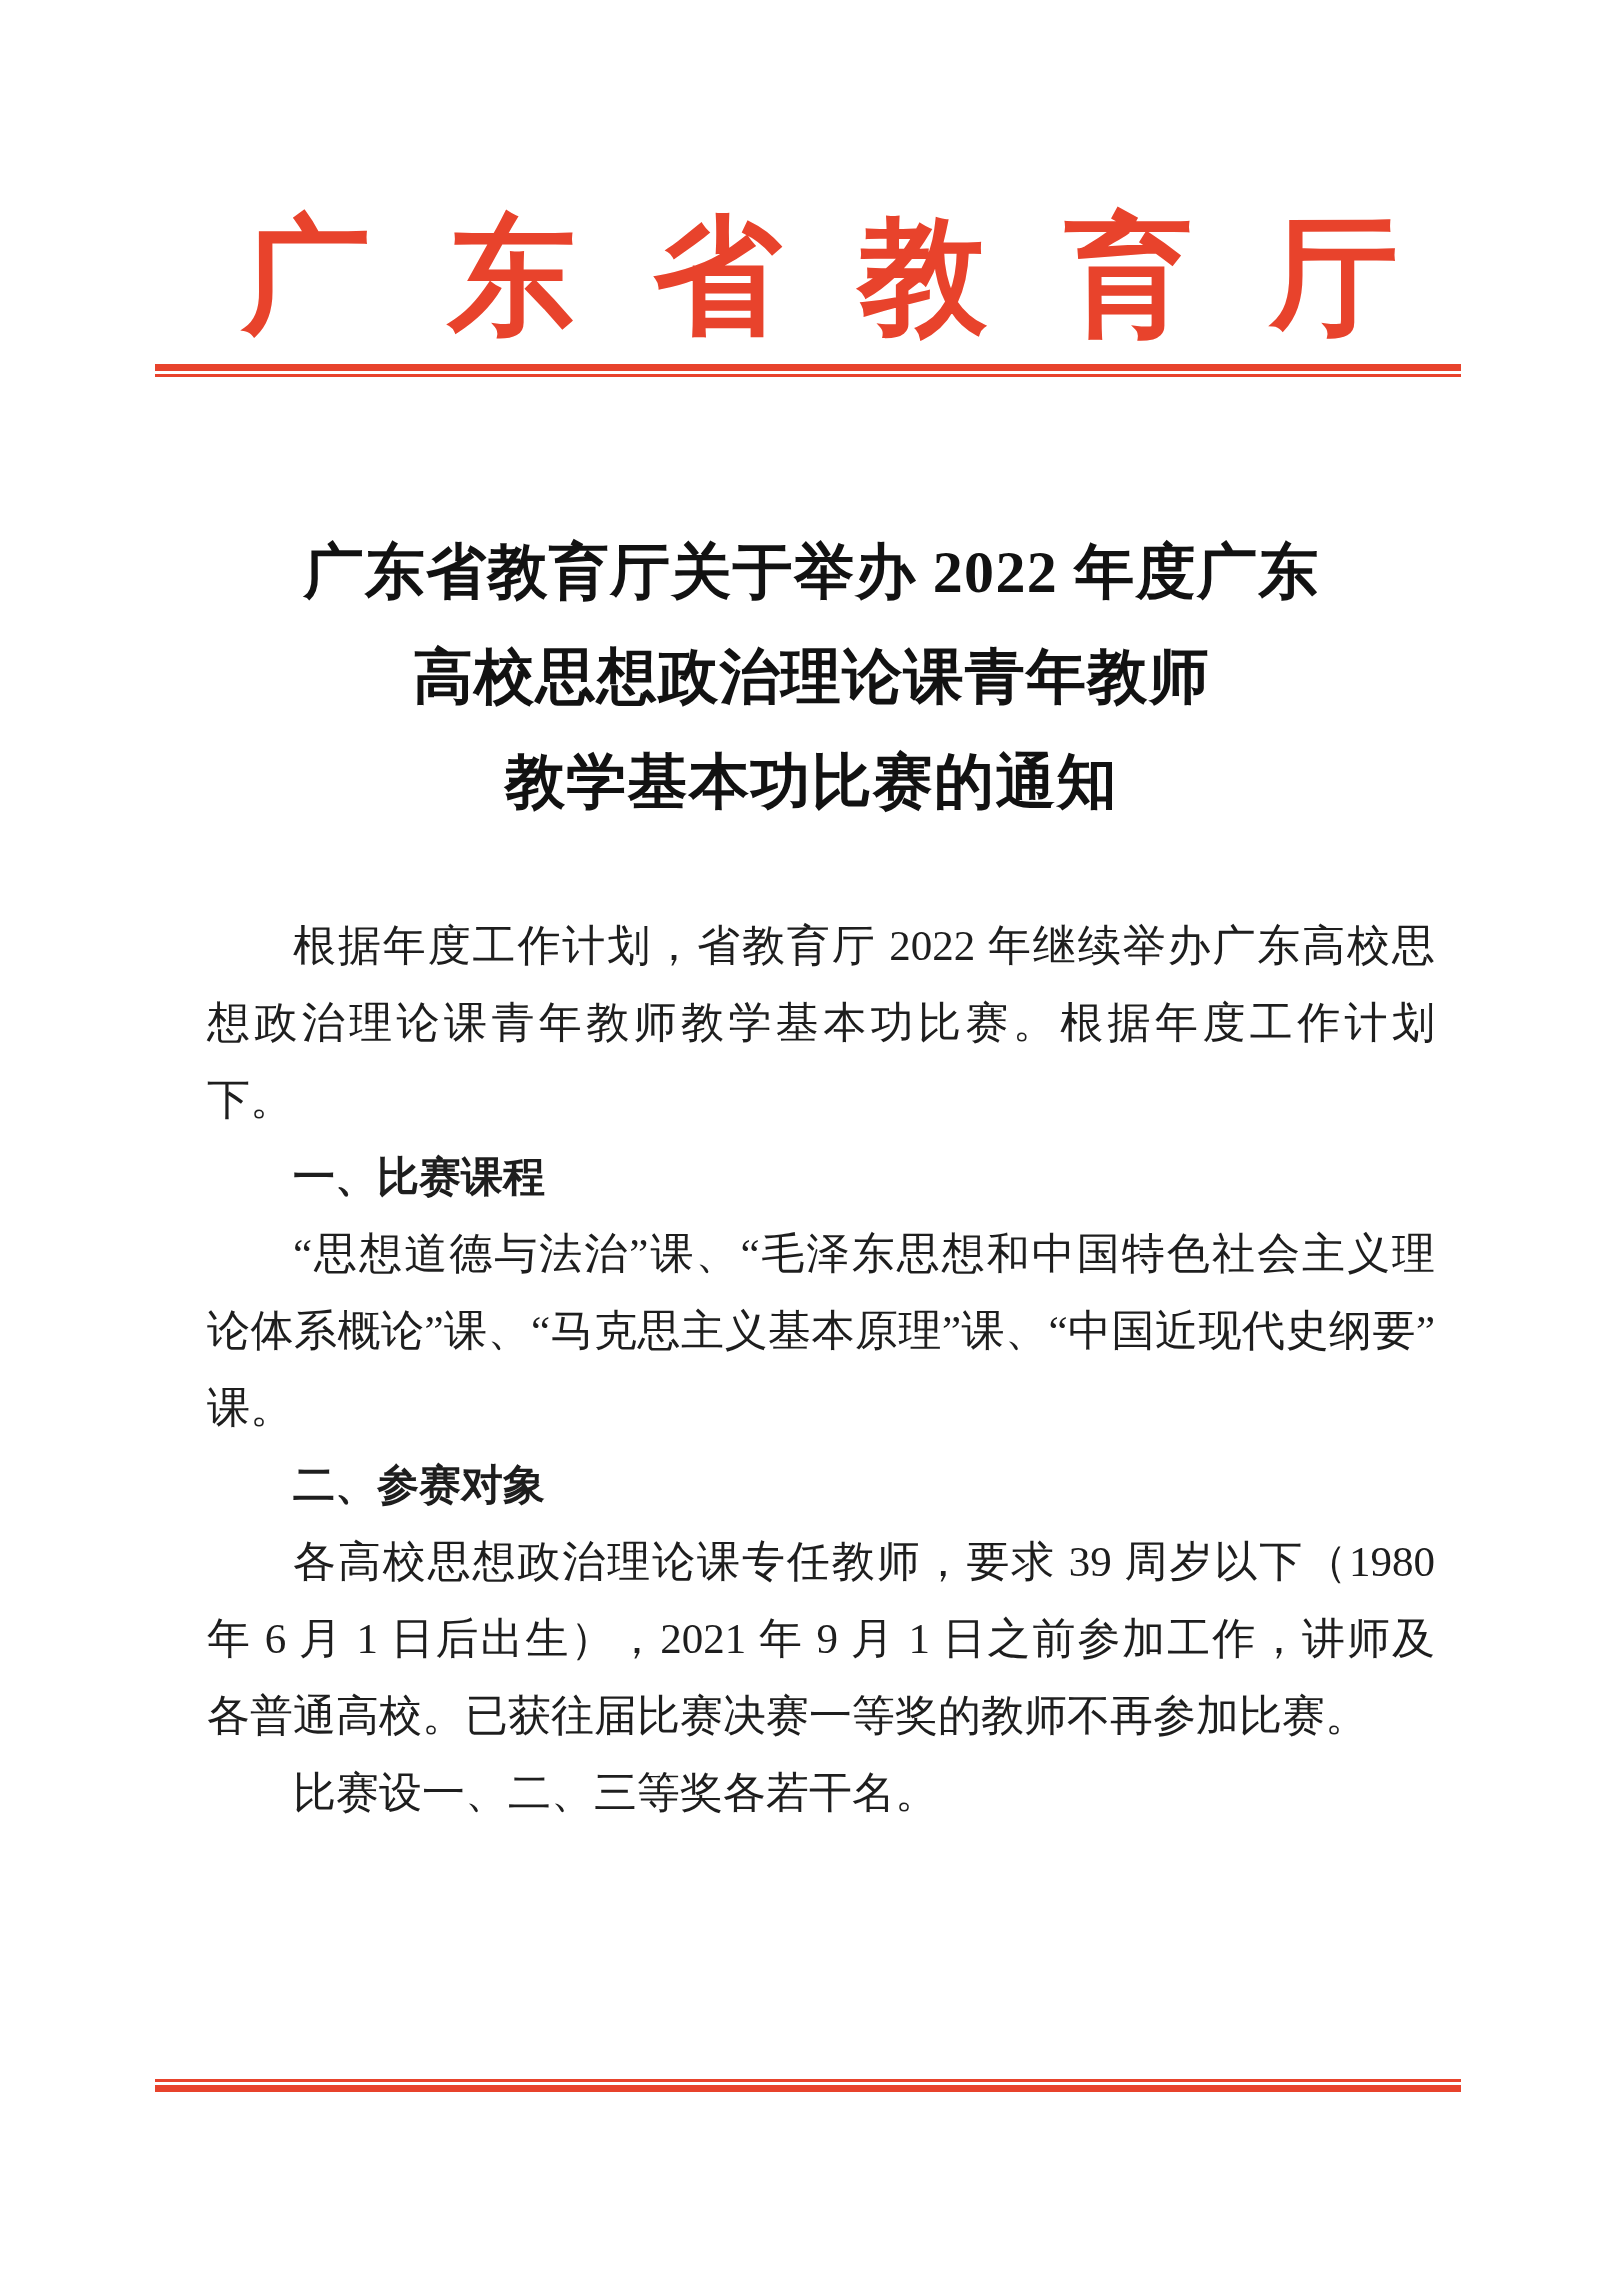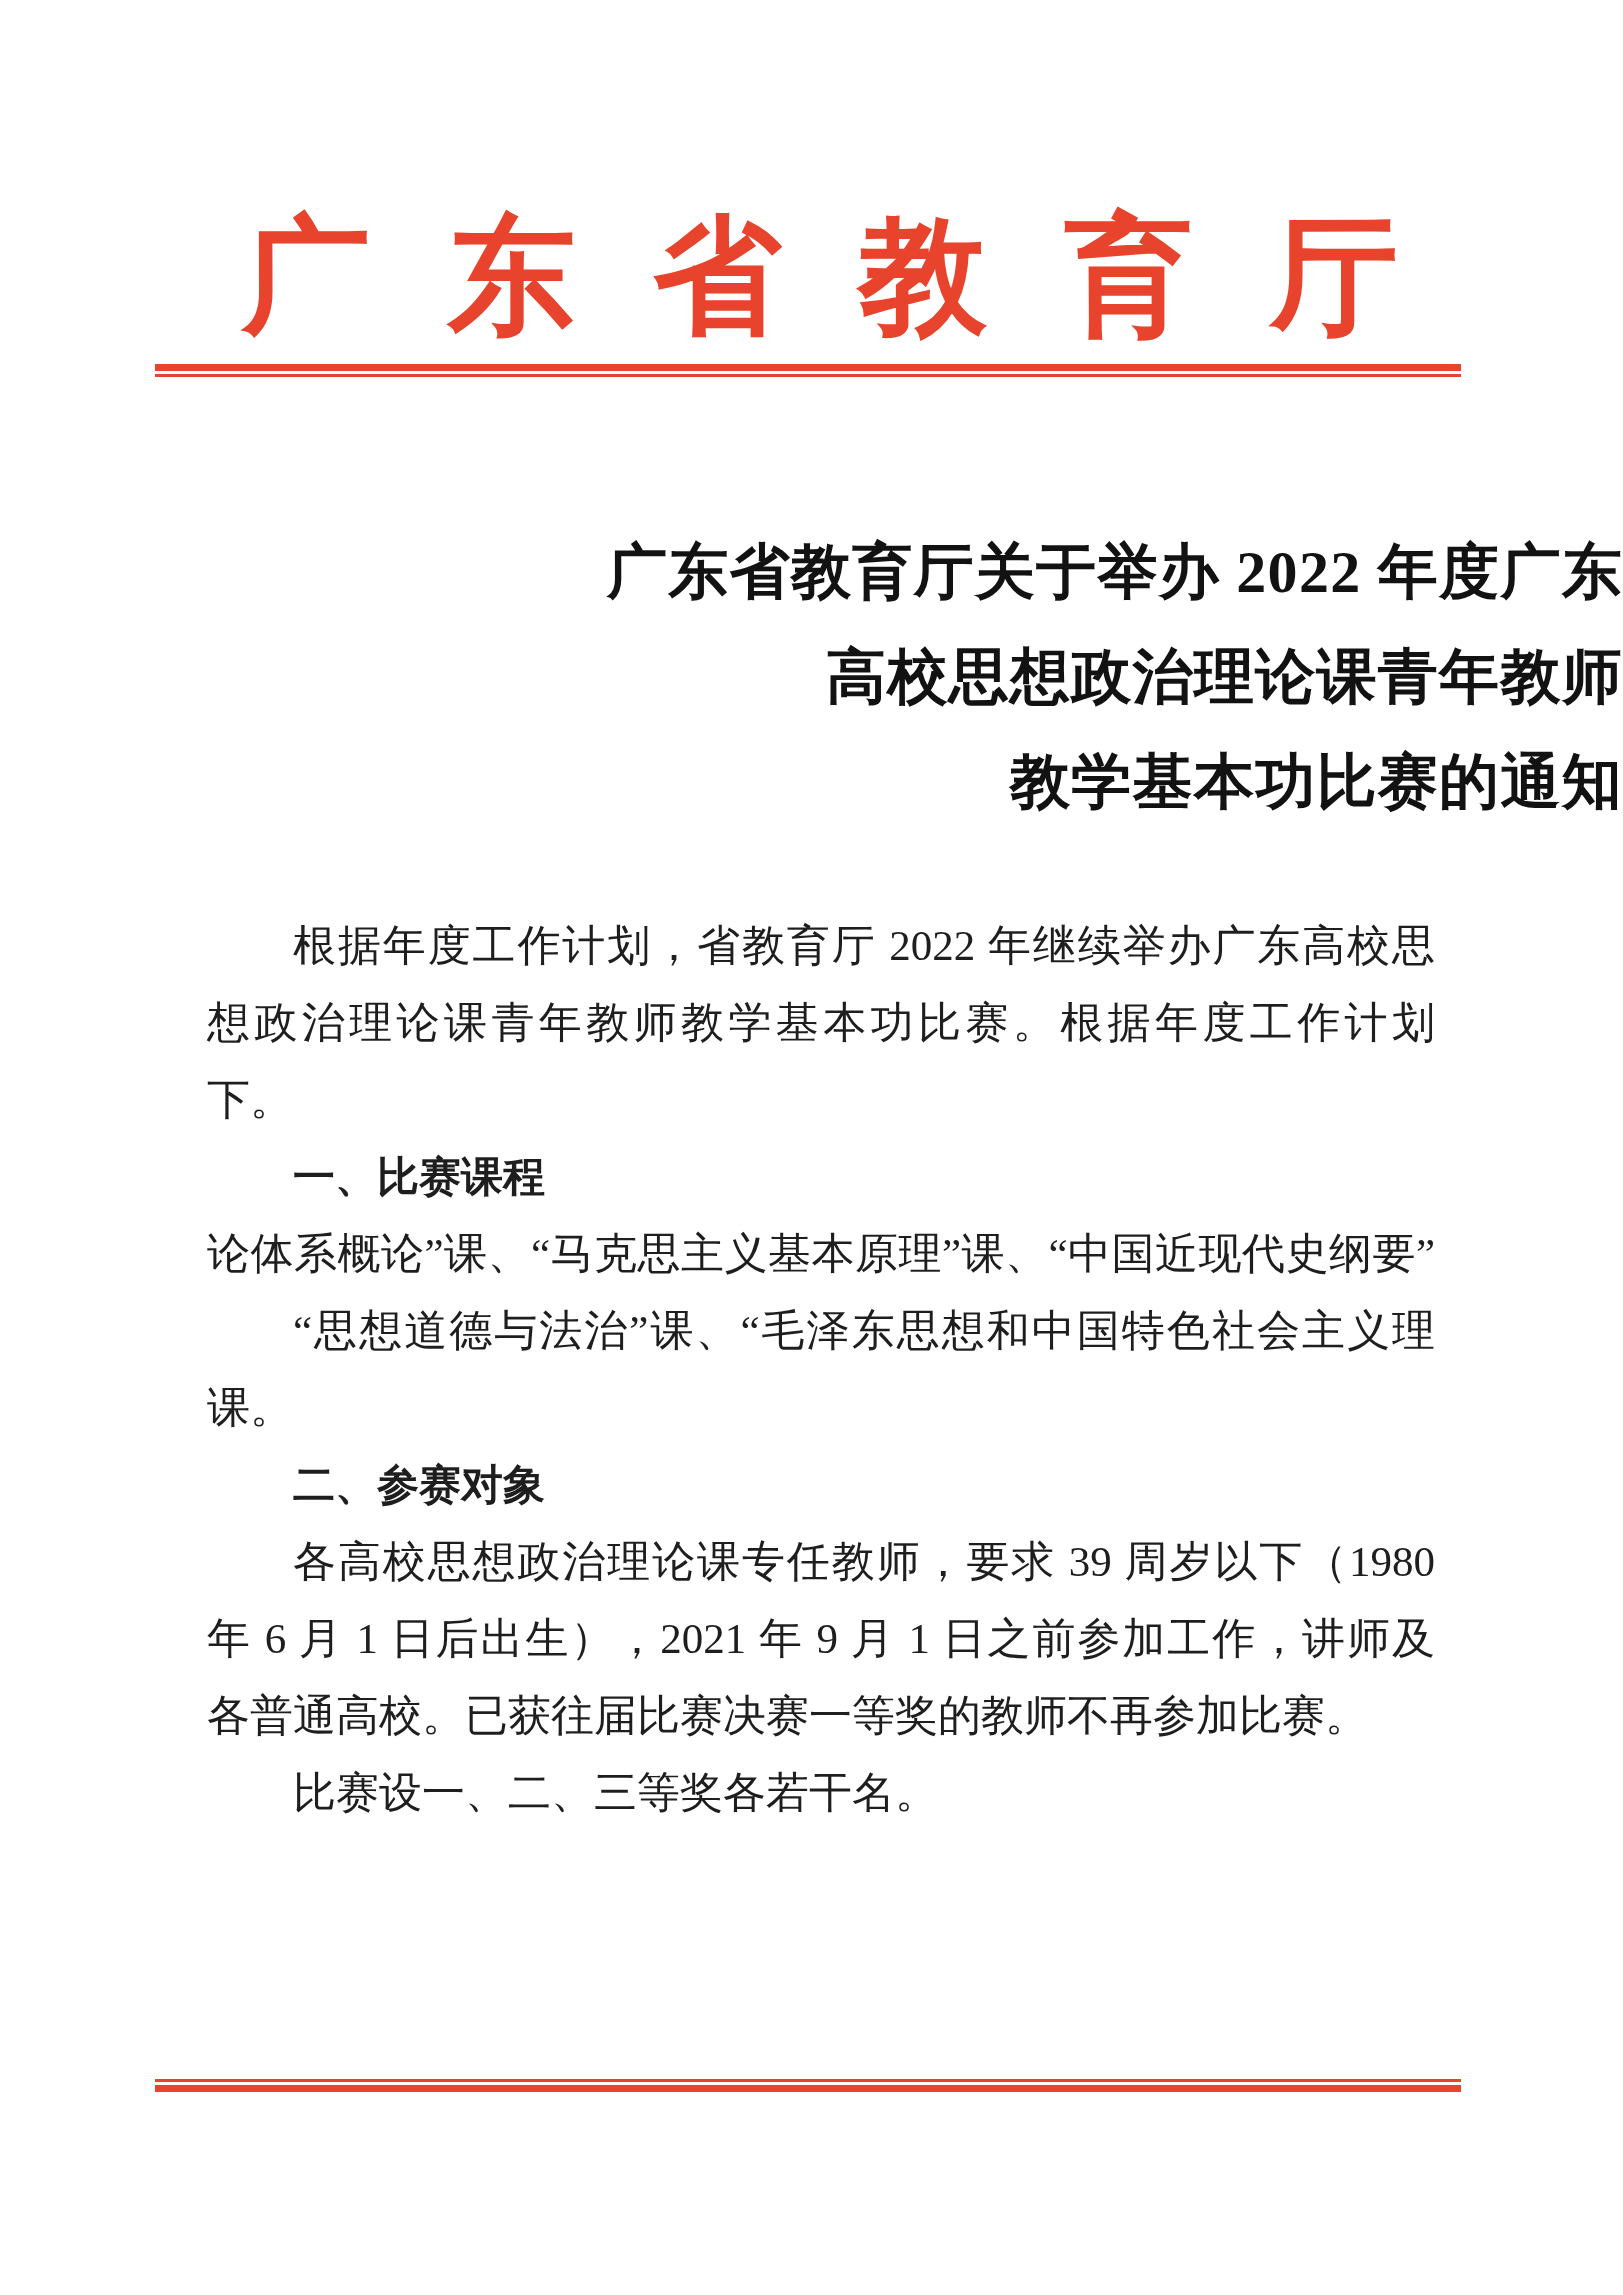--- a/index.html
+++ b/index.html
@@ -41,21 +41,21 @@
   .rule-top-thin     { top: 374px;  height: 2.6px;  }
   .rule-bottom-thin  { top: 2079px; height: 3.3px;  }
   .rule-bottom-thick { top: 2085px; height: 7.2px; }
 
   
   .doc-title {
     position: absolute;
     left: 0;
     top: 520px;
     width: 100%;
-    text-align: right;
+    text-align: center;
     font-size: 60px;
     font-weight: 700;
     line-height: 105px;
     color: #121212;
     letter-spacing: 1.3px;
   }
 
   
   .body-text {
     position: absolute;
@@ -101,22 +101,22 @@
     <div class="title-line">教学基本功比赛的通知</div>
   </div>
 
   <div class="body-text">
 
     <div class="line indent fill">根据年度工作计划，省教育厅 2022 年继续举办广东高校思</div>
     <div class="line fill">想政治理论课青年教师教学基本功比赛。根据年度工作计划</div>
     <div class="line">下。</div>
 
     <div class="line indent heading">一、比赛课程</div>
+    <div class="line indent fill">“思想道德与法治”课、“毛泽东思想和中国特色社会主义理</div>
     <div class="line fill">论体系概论”课、“马克思主义基本原理”课、“中国近现代史纲要”</div>
-    <div class="line indent fill">“思想道德与法治”课、“毛泽东思想和中国特色社会主义理</div>
     <div class="line">课。</div>
 
     <div class="line indent heading">二、参赛对象</div>
     <div class="line indent fill">各高校思想政治理论课专任教师，要求 39 周岁以下（1980</div>
     <div class="line fill">年 6 月 1 日后出生），2021 年 9 月 1 日之前参加工作，讲师及</div>
     <div class="line">各普通高校。已获往届比赛决赛一等奖的教师不再参加比赛。</div>
 
     <div class="line indent">比赛设一、二、三等奖各若干名。</div>
   </div>
 

